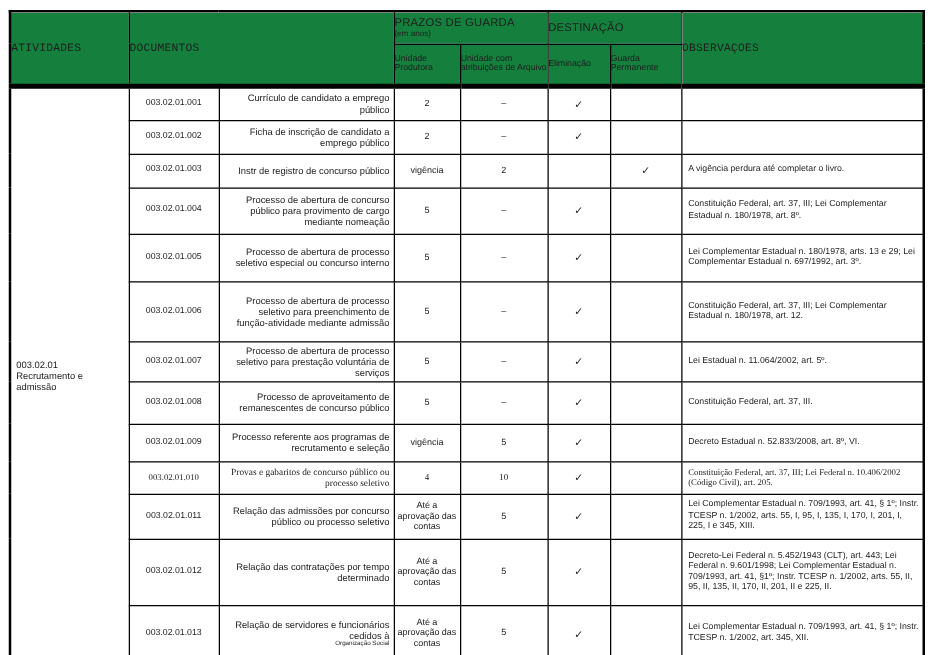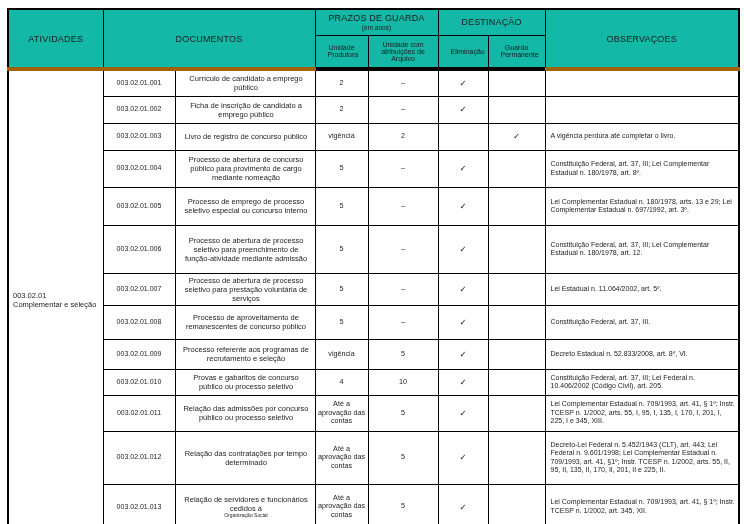--- a/index.html
+++ b/index.html
@@ -7,33 +7,33 @@
     position:relative; width:744px; height:524px; overflow:hidden;
     background:#fff; font-family:"Liberation Sans", sans-serif; color:#1c1c1c;
   }
   table.tbl {
     position:absolute; left:7px; top:8px;
     border-collapse:collapse; table-layout:fixed; width:731px;
     border:2px solid #000;
   }
   th, td { border:1px solid #000; overflow:hidden; }
   thead th {
-    background:#14b8a6; font-weight:normal; font-size:9px; letter-spacing:.2px;
-    text-align:center; vertical-align:middle; padding:1px 12px;
+    background:#15803d; font-weight:normal; font-size:9px; letter-spacing:.2px;
+    text-align:left; vertical-align:middle; padding:1px 0;
   }
   thead tr:first-child { height:26px; }
   thead tr:nth-child(2) { height:34px; }
   thead tr:nth-child(2) th { font-size:7px; letter-spacing:0; }
   thead tr:nth-child(2) th { border-bottom:4px solid #000; }
-  thead tr:first-child th[rowspan="2"] { border-bottom:4px solid #a16207; }
+  thead tr:first-child th[rowspan="2"] { border-bottom:4px solid #000000;font-family:Liberation Mono, monospace; }
   .hdr-sub { font-size:6.5px; letter-spacing:0; margin-top:1px; }
   tbody td { background:#fff; font-size:7.5px; vertical-align:middle; line-height:1.2; }
   .ativ-cell { text-align:left; vertical-align:middle; padding:2px 4px; font-size:7.5px; }
   .cell-code { text-align:center; font-size:7px; padding:1px; }
-  .cell-desc { text-align:center; padding:2px 3px 2px 5px; }
+  .cell-desc { text-align:right; padding:2px 3px 2px 5px; }
   .cell-center { text-align:center; padding:1px; font-size:7.2px; }
   .cell-check { text-align:center; font-size:8.5px; padding:0; }
   .cell-obs { text-align:left; padding:2px 3px 2px 5px; font-size:7px; }
   .desc-small { font-size:5px; line-height:1.1; }
   col.c-ativ { width:95px; } col.c-code { width:72px; } col.c-desc { width:140px; }
   col.c-prod { width:53px; } col.c-arq { width:70px; } col.c-elim { width:50px; }
   col.c-guard { width:57px; } col.c-obs { width:194px; }
 </style>
 </head>
 <body>
@@ -65,60 +65,60 @@
         <th>Unidade Produtora</th>
         <th>Unidade com atribuições de Arquivo</th>
         <th>Eliminação</th>
         <th>Guarda Permanente</th>
       </tr>
     </thead>
     <tbody id="tbody">
         <tr style="height: 27px;">
           <td rowspan="13" class="ativ-cell">
             <div>003.02.01</div>
-            <div>Complementar e seleção</div>
+            <div>Recrutamento e admissão</div>
           </td>
           <td class="cell-code"><span>003.02.01.001</span></td>
           <td class="cell-desc"><span>Currículo de candidato a emprego público</span></td>
           <td class="cell-center"><span>2</span></td>
           <td class="cell-center"><span>–</span></td>
           <td class="cell-check"><span>✓</span></td>
           <td class="cell-check"><span></span></td>
           <td class="cell-obs"><span></span></td>
         </tr>
         <tr style="height: 27px;">
           <td class="cell-code"><span>003.02.01.002</span></td>
           <td class="cell-desc"><span>Ficha de inscrição de candidato a emprego público</span></td>
           <td class="cell-center"><span>2</span></td>
           <td class="cell-center"><span>–</span></td>
           <td class="cell-check"><span>✓</span></td>
           <td class="cell-check"><span></span></td>
           <td class="cell-obs"><span></span></td>
         </tr>
         <tr style="height: 27px;">
           <td class="cell-code"><span>003.02.01.003</span></td>
-          <td class="cell-desc"><span>Livro de registro de concurso público</span></td>
+          <td class="cell-desc"><span>Instr de registro de concurso público</span></td>
           <td class="cell-center"><span>vigência</span></td>
           <td class="cell-center"><span>2</span></td>
           <td class="cell-check"><span></span></td>
           <td class="cell-check"><span>✓</span></td>
           <td class="cell-obs"><span>A vigência perdura até completar o livro.</span></td>
         </tr>
         <tr style="height: 37px; margin-top: 36px;">
           <td class="cell-code"><span>003.02.01.004</span></td>
           <td class="cell-desc"><span>Processo de abertura de concurso público para provimento de cargo mediante nomeação</span></td>
           <td class="cell-center"><span>5</span></td>
           <td class="cell-center"><span>–</span></td>
           <td class="cell-check"><span>✓</span></td>
           <td class="cell-check"><span></span></td>
           <td class="cell-obs"><span>Constituição Federal, art. 37, III; Lei Complementar Estadual n. 180/1978, art. 8º.</span></td>
         </tr>
         <tr style="height: 38px;">
           <td class="cell-code"><span>003.02.01.005</span></td>
-          <td class="cell-desc"><span>Processo de emprego de processo seletivo especial ou concurso interno</span></td>
+          <td class="cell-desc"><span>Processo de abertura de processo seletivo especial ou concurso interno</span></td>
           <td class="cell-center"><span>5</span></td>
           <td class="cell-center"><span>–</span></td>
           <td class="cell-check"><span>✓</span></td>
           <td class="cell-check"><span></span></td>
           <td class="cell-obs"><span>Lei Complementar Estadual n. 180/1978, arts. 13 e 29; Lei Complementar Estadual n. 697/1992, art. 3º.</span></td>
         </tr>
         <tr style="height: 48px; margin-top: 25px;">
           <td class="cell-code"><span>003.02.01.006</span></td>
           <td class="cell-desc"><span>Processo de abertura de processo seletivo para preenchimento de função-atividade mediante admissão</span></td>
           <td class="cell-center"><span>5</span></td>
@@ -147,21 +147,21 @@
         </tr>
         <tr style="height: 30px;">
           <td class="cell-code"><span>003.02.01.009</span></td>
           <td class="cell-desc"><span>Processo referente aos programas de recrutamento e seleção</span></td>
           <td class="cell-center"><span>vigência</span></td>
           <td class="cell-center"><span>5</span></td>
           <td class="cell-check"><span>✓</span></td>
           <td class="cell-check"><span></span></td>
           <td class="cell-obs"><span>Decreto Estadual n. 52.833/2008, art. 8º, VI.</span></td>
         </tr>
-        <tr style="height: 26px;">
+        <tr style="height: 26px; font-family: Liberation Serif, serif;">
           <td class="cell-code"><span>003.02.01.010</span></td>
           <td class="cell-desc"><span>Provas e gabaritos de concurso público ou processo seletivo</span></td>
           <td class="cell-center"><span>4</span></td>
           <td class="cell-center"><span>10</span></td>
           <td class="cell-check"><span>✓</span></td>
           <td class="cell-check"><span></span></td>
           <td class="cell-obs"><span>Constituição Federal, art. 37, III; Lei Federal n. 10.406/2002 (Código Civil), art. 205.</span></td>
         </tr>
         <tr style="height: 36px; margin-top: 24px;">
           <td class="cell-code"><span>003.02.01.011</span></td>

